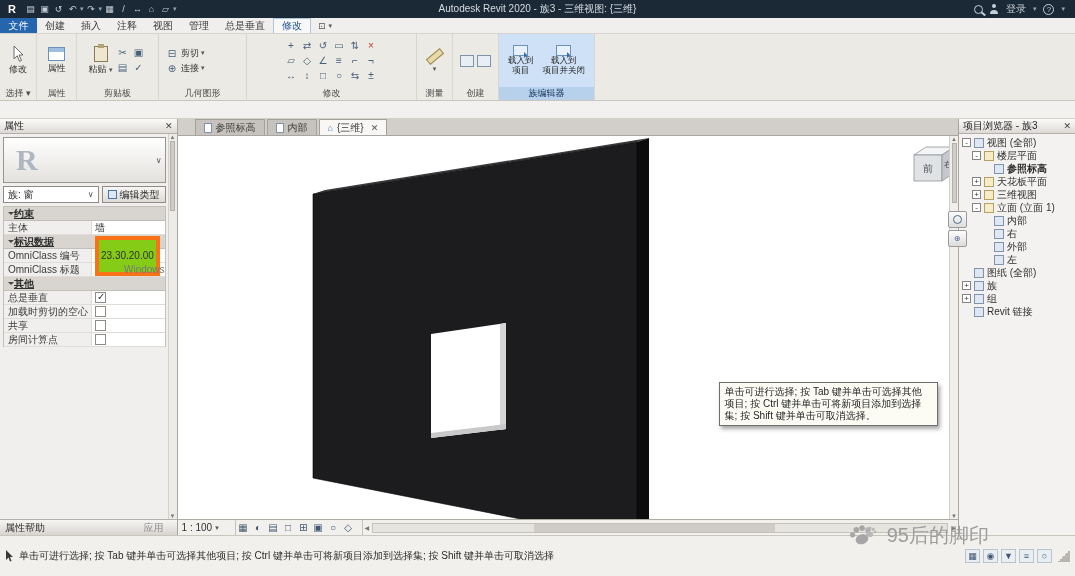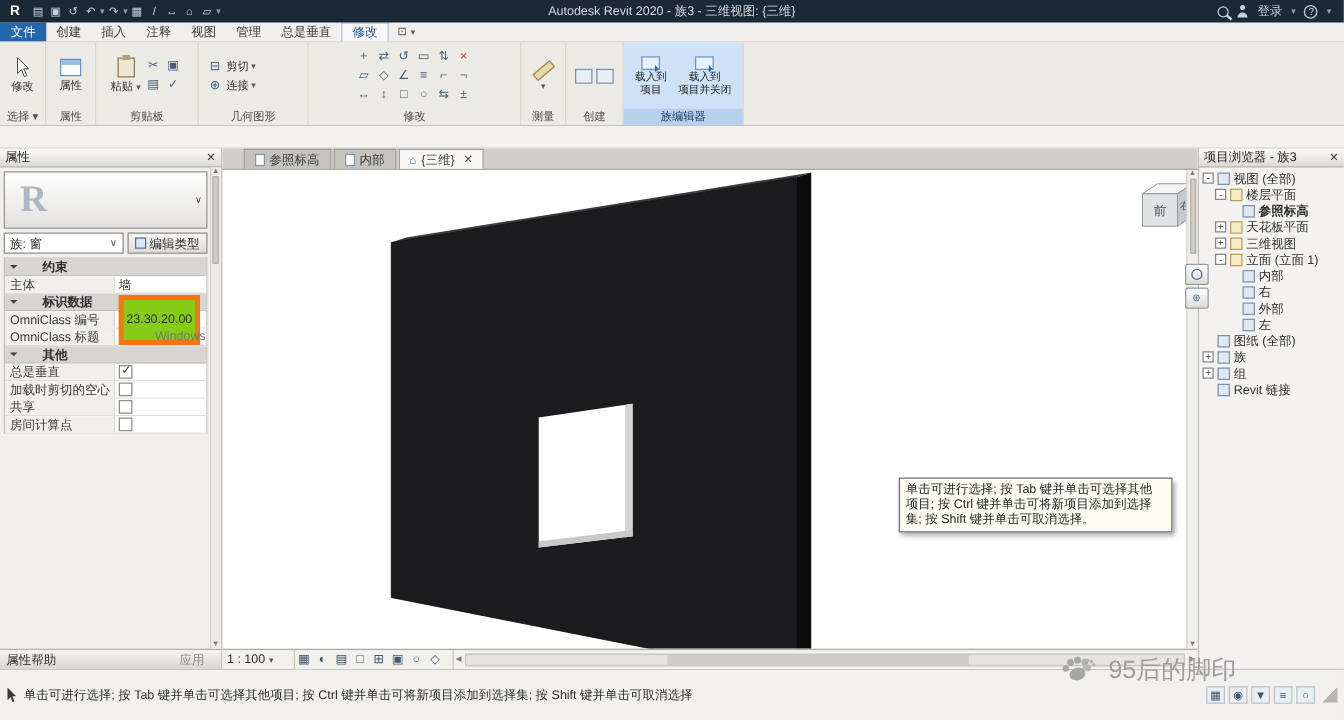--- a/index.html
+++ b/index.html
@@ -44,21 +44,21 @@
 .ic-props::before{content:"";position:absolute;left:0;top:0;right:0;height:4px;background:#9dbede;}
 .ic-paste{width:14px;height:16px;border:1px solid #8a7a55;background:#efe6cf;position:relative;}
 .ic-paste::before{content:"";position:absolute;left:3px;top:-3px;width:6px;height:4px;background:#b3a276;}
 .georow{display:flex;align-items:center;gap:2px;font-size:9px;color:#333;white-space:nowrap;}
 .car{font-size:7px;color:#555;}
 .ic-measure{width:18px;height:7px;background:#e7d9a8;border:1px solid #9a8a55;transform:rotate(-40deg);margin:4px 0;}
 .ic-box{width:14px;height:12px;border:1px solid #7d94ac;background:#e8eef5;}
 .rp.family{background:#cfe1f6;}
 .rp.family .rpl{background:#b7d0ec;color:#16365c;}
 .loadbtn{display:flex;flex-direction:column;align-items:center;justify-content:center;padding:1px 2px;}
-.loadbtn .l1,.loadbtn .l2{font-size:8.5px;line-height:9.5px;color:#1d1d1d;white-space:nowrap;}
+.loadbtn .l1,.loadbtn .l2{font-size:8.5px;line-height:9.5px;color:#1d1d1d;white-space:nowrap;font-family:Liberation Mono, monospace;}
 .ldico{width:15px;height:11px;background:#e8f0fa;border:1px solid #6d92ba;position:relative;margin-bottom:1px;}
 .ldico::after{content:"";position:absolute;right:-3px;bottom:-3px;width:0;height:0;border:3px solid transparent;border-left-color:#2d6da8;}
 .rfill{flex:1;border-right:0;}
 
 
 .optbar{flex:0 0 18px;background:#f2f1ef;border-bottom:1px solid #d2cfc9;}
 
 
 .main{flex:1;display:flex;min-height:0;}
 
@@ -72,21 +72,21 @@
 .tsel{position:absolute;right:3px;top:50%;transform:translateY(-50%);font-size:8px;color:#555;}
 .famrow{display:flex;gap:3px;margin-top:3px;height:17px;}
 .famsel{flex:1;border:1px solid #8f8c87;background:#fff;display:flex;align-items:center;padding:0 4px;}
 .famsel .car2{margin-left:auto;font-size:8px;color:#555;}
 .etbtn{border:1px solid #8f8c87;background:linear-gradient(#f7f6f4,#dedbd6);display:flex;align-items:center;gap:3px;padding:0 5px;white-space:nowrap;}
 .et-ic{width:9px;height:9px;border:1px solid #4a74a8;background:#dce8f6;}
 .grid{margin-top:3px;border:1px solid #c2bfba;border-bottom:0;background:#fff;}
 .grow{display:flex;height:14px;border-bottom:1px solid #e0ddd8;align-items:center;background:#fff;}
 .grow .lab{flex:0 0 88px;padding-left:4px;border-right:1px solid #e0ddd8;color:#3b3b3b;background:#f0efed;height:100%;display:flex;align-items:center;white-space:nowrap;overflow:hidden;}
 .grow .val{flex:1;padding-left:3px;display:flex;align-items:center;height:100%;white-space:nowrap;}
-.ghead{height:14px;background:#d8d5d0;border-bottom:1px solid #c2bfba;display:flex;align-items:center;font-weight:bold;color:#2f2f2f;padding-left:4px;gap:20px;}
+.ghead{height:14px;background:#d8d5d0;border-bottom:1px solid #c2bfba;display:flex;align-items:center;font-weight:bold;color:#2f2f2f;padding-left:4px;gap:0;text-decoration:underline;}
 .garr{width:0;height:0;border:3px solid transparent;border-top-color:#444;margin-top:3px;}
 .valbox{border:4px solid #f97316;background:#84cc16;padding:16px 2px;height:12px;display:flex;align-items:center;}
 .gray{color:#777;margin-left:29px;}
 .cb{width:11px;height:11px;border:1px solid #8f8c87;background:#fff;position:relative;}
 .cb.checked::after{content:"✓";position:absolute;left:1px;top:-2px;font-size:10px;color:#2f2f2f;}
 .pvsb{position:absolute;right:0;top:0;bottom:0;width:9px;background:#edebe7;border-left:1px solid #d4d1cc;display:flex;flex-direction:column;align-items:center;font-size:6px;color:#7a7a7a;}
 .pvsb .th{width:5px;height:70px;background:#cfccc7;border:1px solid #b3b0ab;margin-top:1px;}
 .pvsb .spc{flex:1;}
 .pfoot{flex:0 0 16px;background:linear-gradient(#f6f5f3,#d8d5d0);border-top:1px solid #b3b0ab;display:flex;align-items:center;padding:0 5px;}
 .papply{margin-left:auto;color:#8b8b8b;padding:0 8px;}

